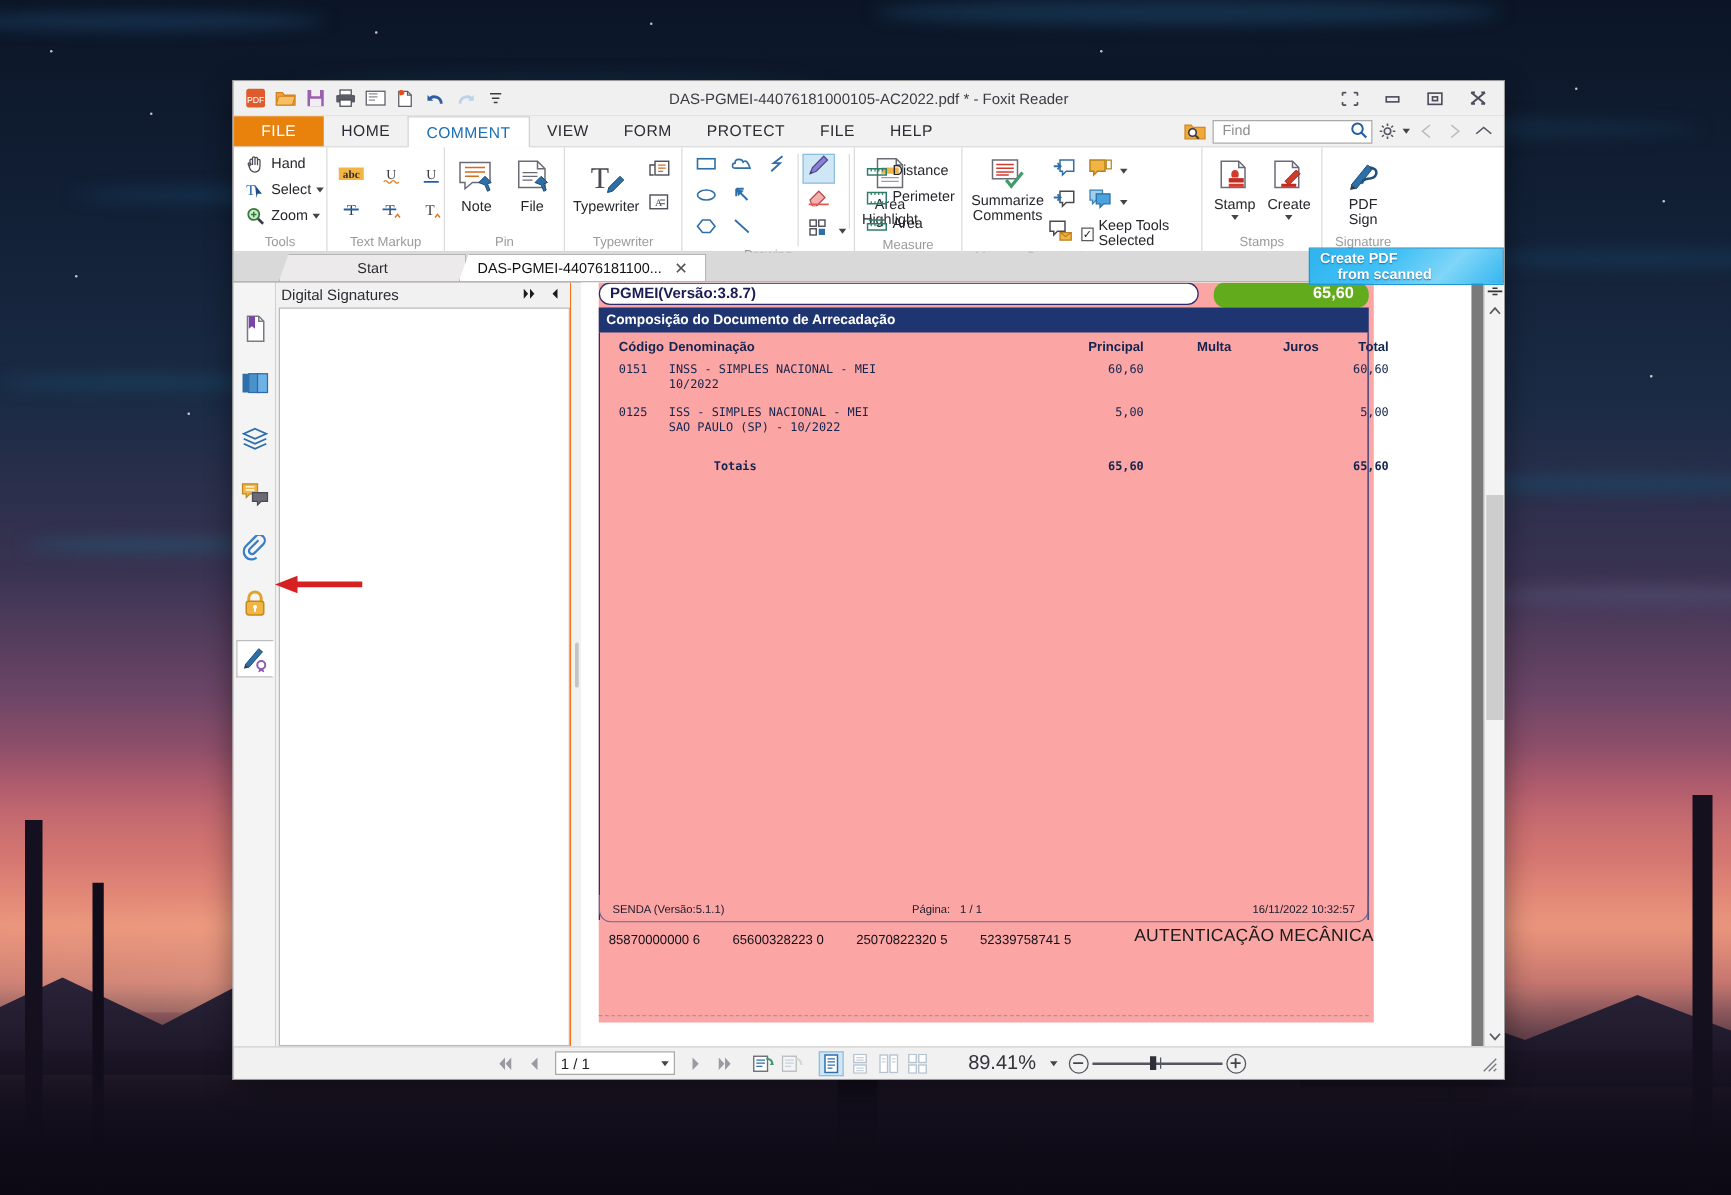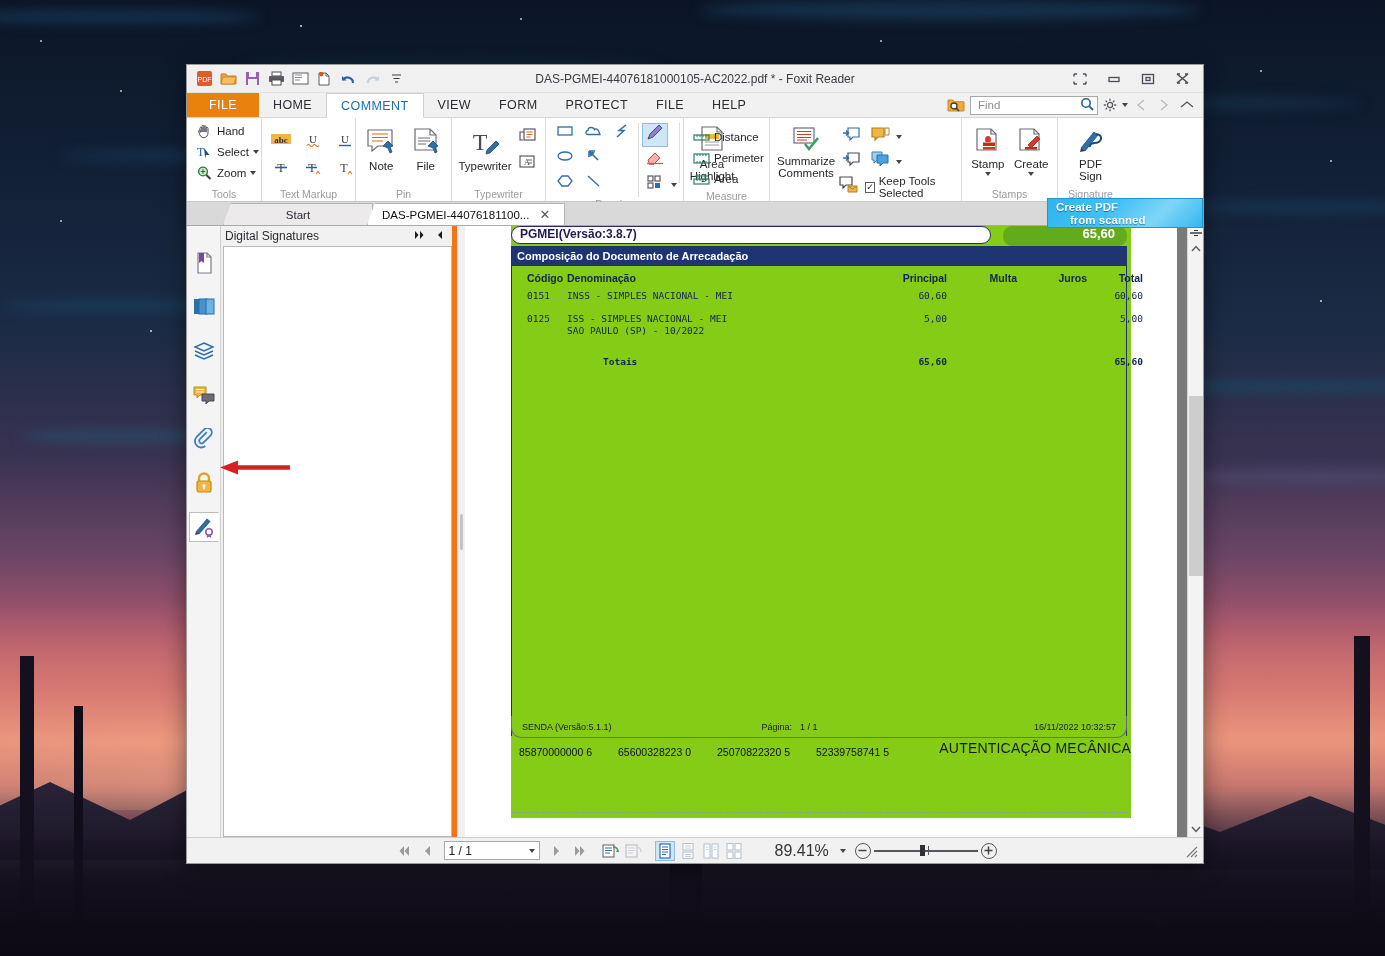--- a/index.html
+++ b/index.html
@@ -143,38 +143,38 @@
   .navrail {
     width:34px; background:#f4f4f4; border-right:1px solid #cfcfcf;
     display:flex; flex-direction:column; align-items:center; padding-top:22px; gap:14px; flex:none;
   }
   .navbtn {
     width:30px; height:30px; display:flex; align-items:center; justify-content:center;
     border:1px solid transparent; cursor:default;
   }
   .navbtn.sel { background:#fff; border:1px solid #bdbdbd; border-right-color:#fff; }
 
-  .sidepanel { width:236px; background:#f1f1f1; display:flex; flex-direction:column; flex:none; border-right:5px solid #f97316; }
+  .sidepanel { width:236px; background:#f1f1f1; display:flex; flex-direction:column; flex:none; border-right:1px solid #f97316; }
   .sidehdr {
     height:20px; display:flex; align-items:center; padding:0 6px 0 4px;
     font-size:12px; color:#2b2b33; gap:4px;
   }
   .sidehdr .sp { margin-left:auto; }
   .sidehdr .arrowbtn { color:#1a1a1a; font-size:11px; padding:0 2px; cursor:default; }
   .sidebody { flex:1; background:#fff; border:1px solid #b8b8b8; margin:0 0 0 2px; }
   .splitter { width:8px; background:#f1f1f1; display:flex; align-items:center; justify-content:center; flex:none; }
   .splitter .grip { width:3px; height:36px; background:#c4c4c4; border-radius:2px; }
 
   .viewer { flex:1; position:relative; background:#fff; overflow:hidden; display:flex; }
   .page {
     flex:1; position:relative; background:#fff; overflow:hidden;
   }
   .pdfsheet {
-    position:absolute; left:46px; top:-8px; width:620px; min-height:600px;
-    background:#84cc16; font-family:"Liberation Sans",sans-serif;
+    position:absolute; left:14px; top:-8px; width:620px; min-height:600px;
+    background:#fca5a5; font-family:"Liberation Sans",sans-serif;
   }
   .fieldbox {
     position:absolute; left:0; top:8px; width:480px; height:18px;
     border:1px solid #2b2b6b; border-radius:9px; background:#fff;
     font-family:"Liberation Sans",sans-serif; font-size:12px; font-weight:bold;
     color:#1b1b55; padding-left:8px; overflow:hidden;
   }
   .greenbtn {
     position:absolute; left:492px; top:8px; width:124px; height:20px;
     background:#62ab1d; border-radius:9px; color:#fff; font-weight:bold;
@@ -937,20 +937,24 @@
             </div>
 
             <div class="trow">
               <div class="c-cod">0151</div>
               <div class="c-den">INSS - SIMPLES NACIONAL - MEI</div>
               <div class="c-pri">60,60</div>
               <div class="c-mul"></div>
               <div class="c-jur"></div>
               <div class="c-tot">60,60</div>
             </div>
+            <div class="trow sub">
+              <div class="c-cod"></div>
+              <div class="c-den">10/2022</div>
+            </div>
 
             <div class="trow" style="margin-top:12px;">
               <div class="c-cod">0125</div>
               <div class="c-den">ISS - SIMPLES NACIONAL - MEI</div>
               <div class="c-pri">5,00</div>
               <div class="c-mul"></div>
               <div class="c-jur"></div>
               <div class="c-tot">5,00</div>
             </div>
             <div class="trow sub">

